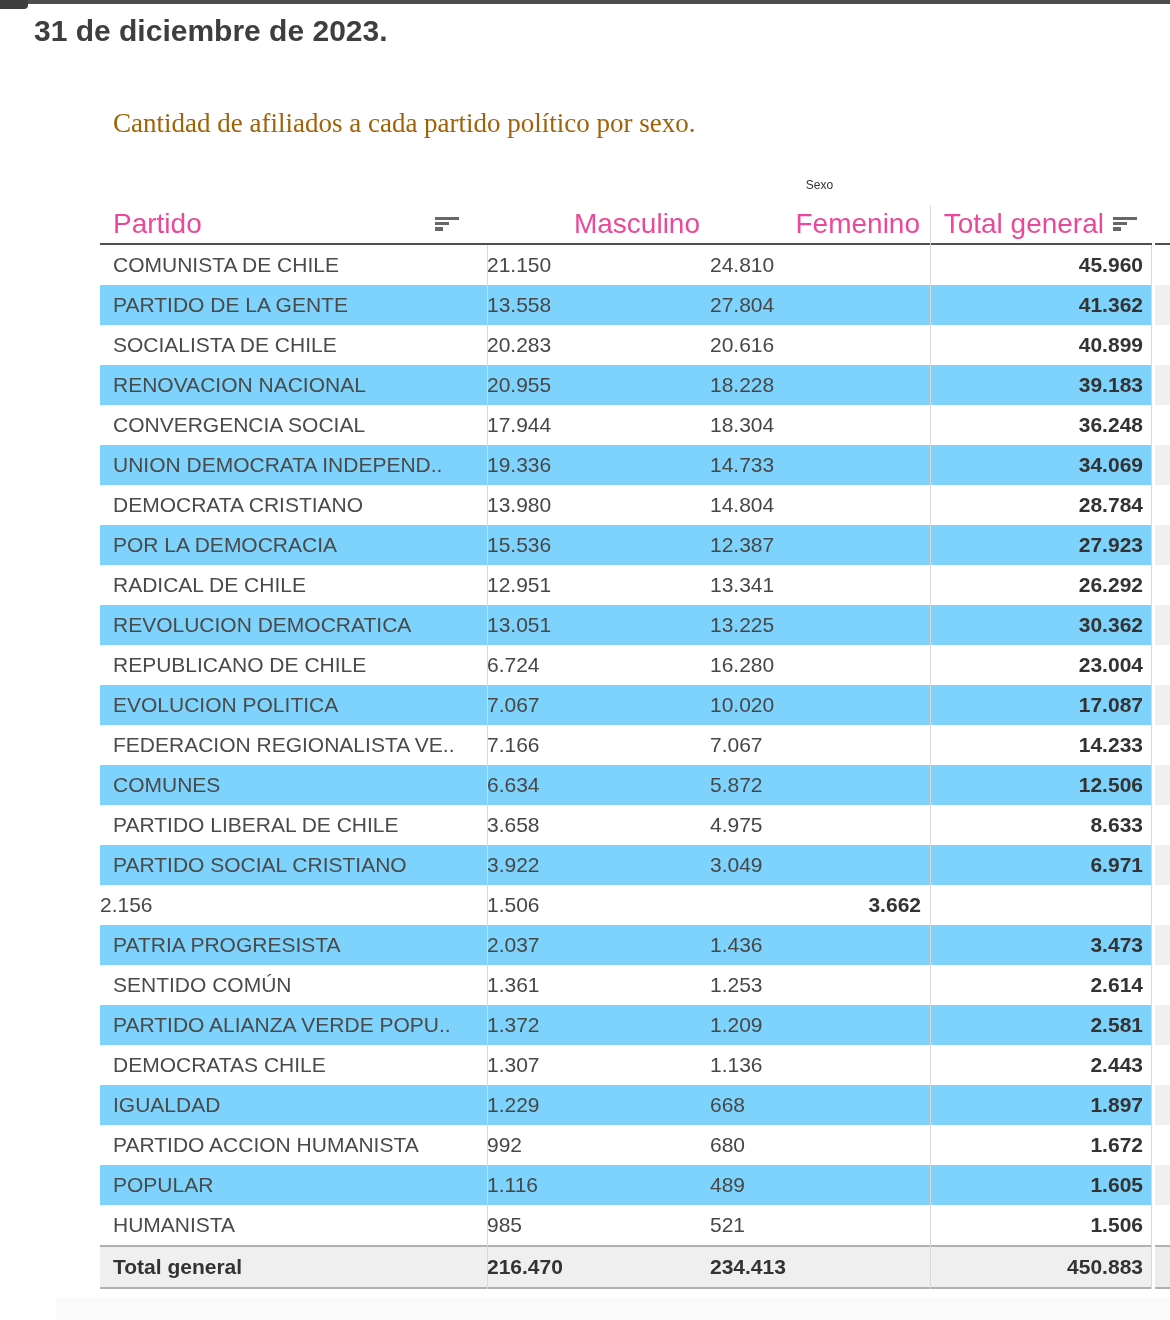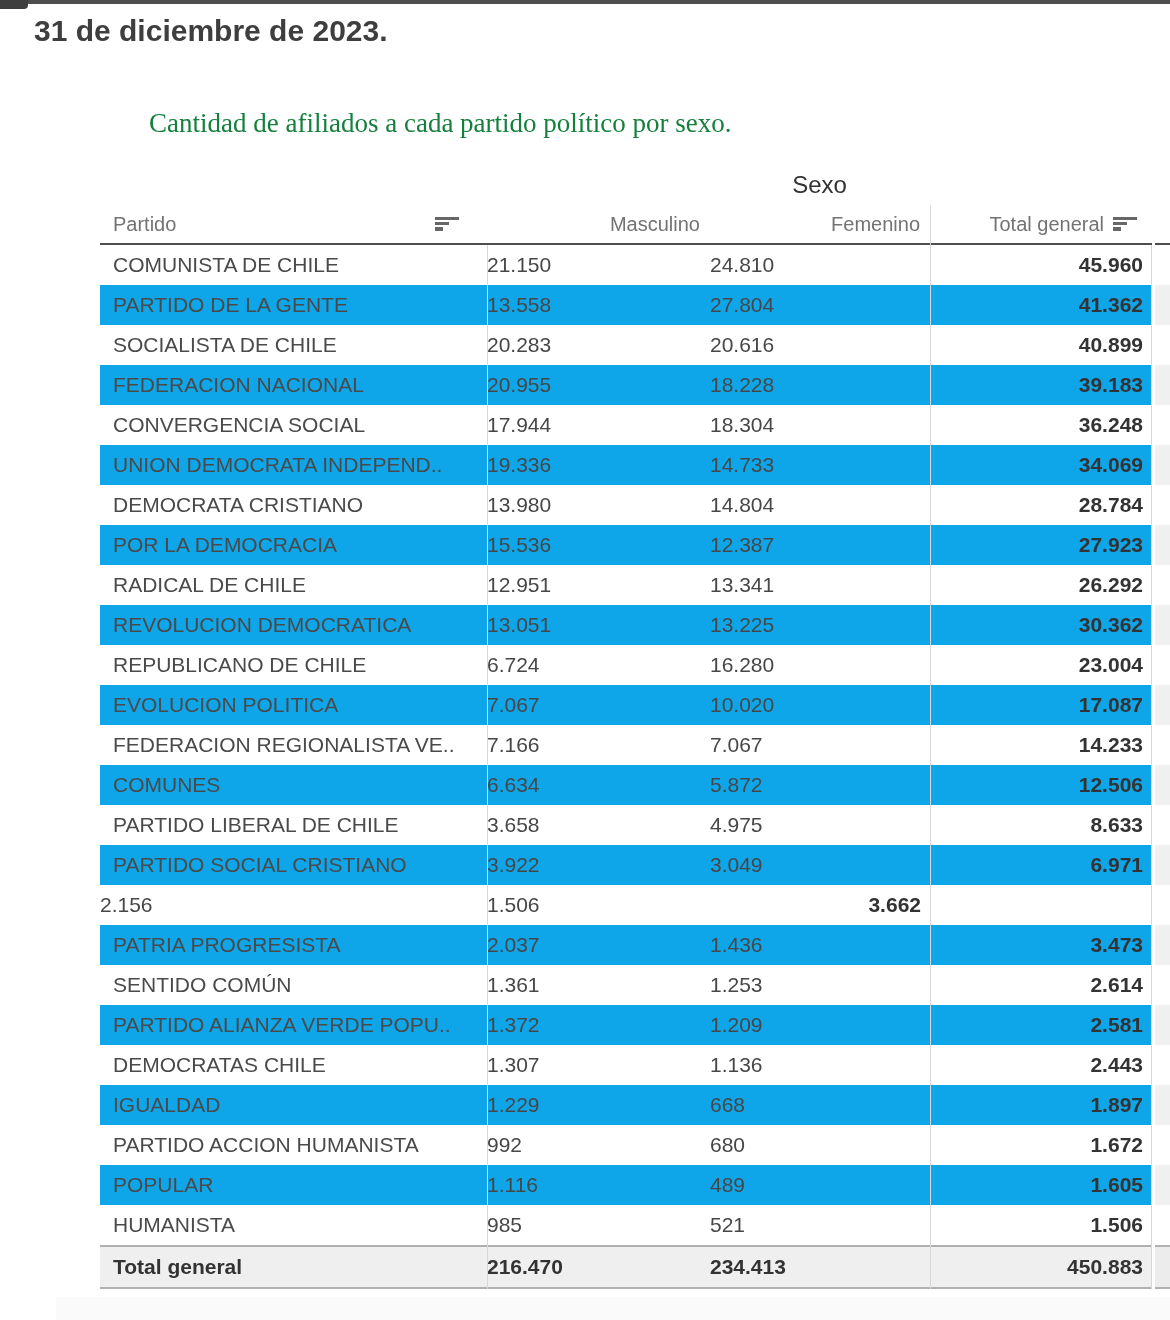--- a/index.html
+++ b/index.html
@@ -3,41 +3,41 @@
 <meta charset="utf-8">
 <style>
   html,body{margin:0;padding:0;}
   body{
     width:1170px;height:1320px;position:relative;background:#ffffff;
     font-family:"Liberation Sans", sans-serif;overflow:hidden;
   }
   .top-strip{position:absolute;top:0;left:0;width:1170px;height:4px;background:#4d4d4d;}
   .corner-block{position:absolute;top:0;left:0;width:28px;height:9px;background:#3e3e3e;border-bottom-right-radius:4px;}
   .date-heading{position:absolute;top:13px;left:34px;font-size:30px;line-height:36px;color:#3e3e3e;font-weight:700;}
-  .main-title{position:absolute;top:108px;left:113px;font-family:"Liberation Serif", serif;font-size:27px;color:#15803d;font-weight:400;margin-left:36px;}
+  .main-title{position:absolute;top:108px;left:113px;font-family:"Liberation Serif", serif;font-size:27px;color:#a16207;font-weight:400;}
 
   .tbl{position:absolute;left:100px;top:170px;width:1052px;}
   .hdr-sexo{height:35px;position:relative;}
-  .sexo-label{position:absolute;left:387px;width:665px;top:0;text-align:center;font-size:24px;color:#333;line-height:30px;}
+  .sexo-label{position:absolute;left:387px;width:665px;top:0;text-align:center;font-size:12px;color:#333;line-height:30px;}
 
   .grid4{display:grid;grid-template-columns:387px 223px 220px 222px;}
-  .hdr-cols{height:38px;border-bottom:2px solid #4f4f4f;font-size:20px;color:#737373;box-sizing:content-box;}
+  .hdr-cols{height:38px;border-bottom:2px solid #4f4f4f;font-size:28px;color:#ec4899;box-sizing:content-box;}
   .hdr-cols>div{display:flex;align-items:center;}
   .h-partido{padding-left:13px;justify-content:space-between;padding-right:28px;}
   .h-num{justify-content:flex-end;padding-right:10px;}
   .h-total{justify-content:flex-end;padding-right:15px;gap:9px;}
 
   .sort-icon{width:24px;display:flex;flex-direction:column;gap:2px;}
   .sort-icon i{display:block;height:3px;background:#676767;}
   .sort-icon .s1{width:24px;}
   .sort-icon .s2{width:14px;}
   .sort-icon .s3{width:8px;height:4px;}
 
   .trow{height:40px;line-height:40px;font-size:21px;}
-  .trow.band{background:#0ea5e9;}
+  .trow.band{background:#7dd3fc;}
   .c-part{padding-left:13px;color:#4a4a4a;white-space:nowrap;overflow:hidden;}
   .c-num{text-align:left;padding-right:10px;color:#474747;}
   .c-total{text-align:right;padding-right:9px;color:#333;font-weight:700;}
 
   .total-row{height:44px;line-height:40px;background:#efefef;border-top:2px solid #b0b0b0;border-bottom:2px solid #b0b0b0;box-sizing:border-box;font-size:21px;font-weight:700;color:#333;}
   .t-label{padding-left:13px;}
 
   .vline{position:absolute;width:1px;background:#d8d8d8;}
   .v1{left:387px;top:75px;height:1044px;}
   .v2{left:830px;top:35px;height:1084px;}
@@ -102,21 +102,21 @@
         <div class="c-num">27.804</div>
         <div class="c-total">41.362</div>
       </div>
       <div class="trow grid4">
         <div class="c-part">SOCIALISTA DE CHILE</div>
         <div class="c-num">20.283</div>
         <div class="c-num">20.616</div>
         <div class="c-total">40.899</div>
       </div>
       <div class="trow grid4 band">
-        <div class="c-part">FEDERACION NACIONAL</div>
+        <div class="c-part">RENOVACION NACIONAL</div>
         <div class="c-num">20.955</div>
         <div class="c-num">18.228</div>
         <div class="c-total">39.183</div>
       </div>
       <div class="trow grid4">
         <div class="c-part">CONVERGENCIA SOCIAL</div>
         <div class="c-num">17.944</div>
         <div class="c-num">18.304</div>
         <div class="c-total">36.248</div>
       </div>

